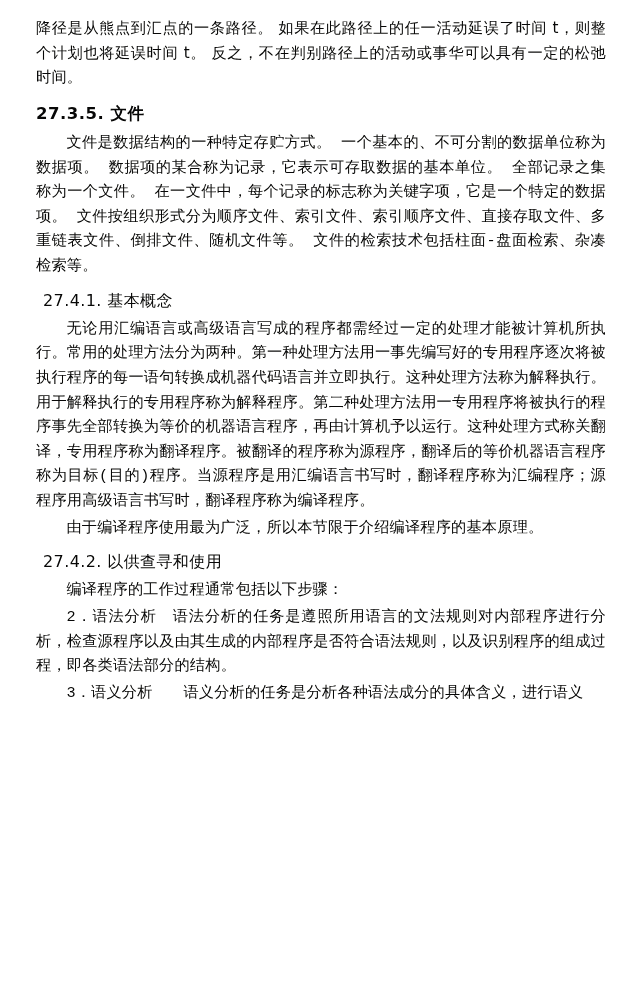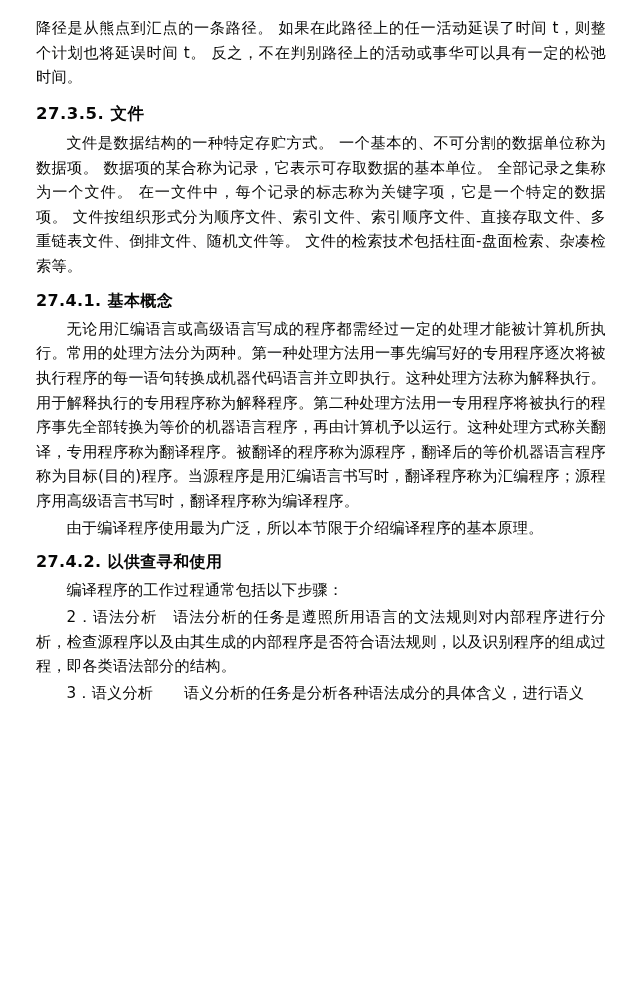--- a/index.html
+++ b/index.html
@@ -26,31 +26,32 @@
   .para {
     font-size: 15.2px;
     line-height: 1.62;
     text-align: justify;
     text-justify: inter-ideograph;
     margin: 0 0 2px 0;
     letter-spacing: 0.2px;
   }
   .indent {
     text-indent: 2em;
+    font-family: Liberation Mono, monospace;
   }
   .h-sec {
     font-size: 16.5px;
     font-weight: bold;
     margin: 13px 0 6px 0;
     letter-spacing: 0.5px;
   }
   .h-sub {
     font-size: 16px;
-    font-weight: bold;
-    margin: 12px 0 5px 0;
+    font-weight: normal;
+    margin: 12px 0 5px 7px;
     letter-spacing: 0.4px;
   }
   .h-center {
     font-size: 19px;
     font-weight: bold;
     text-align: center;
     margin: 16px 0 12px 0;
     letter-spacing: 3px;
   }
   .h-center .nolsp { letter-spacing: 0.5px; }

